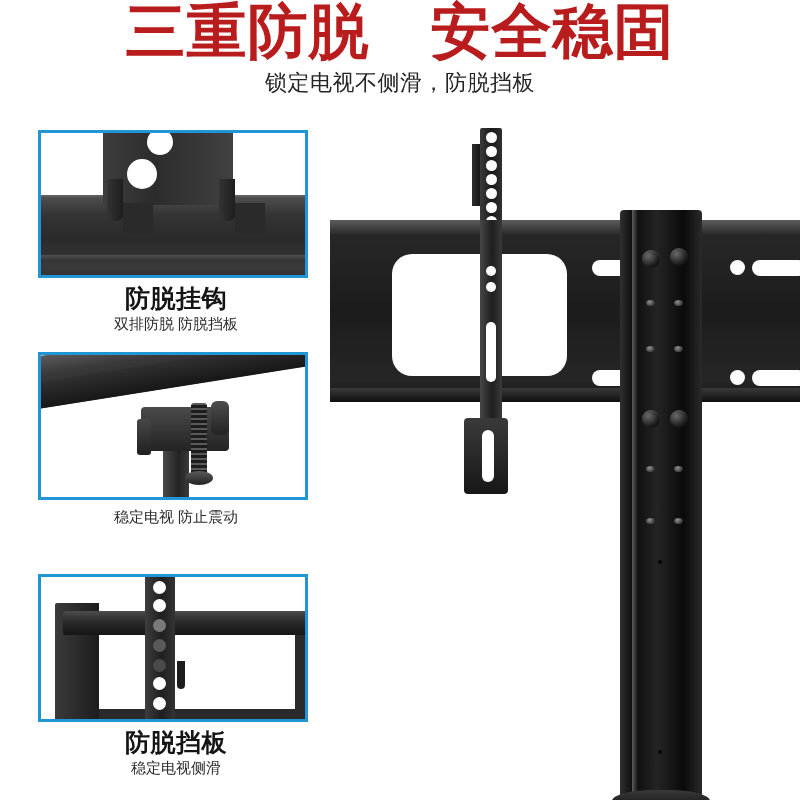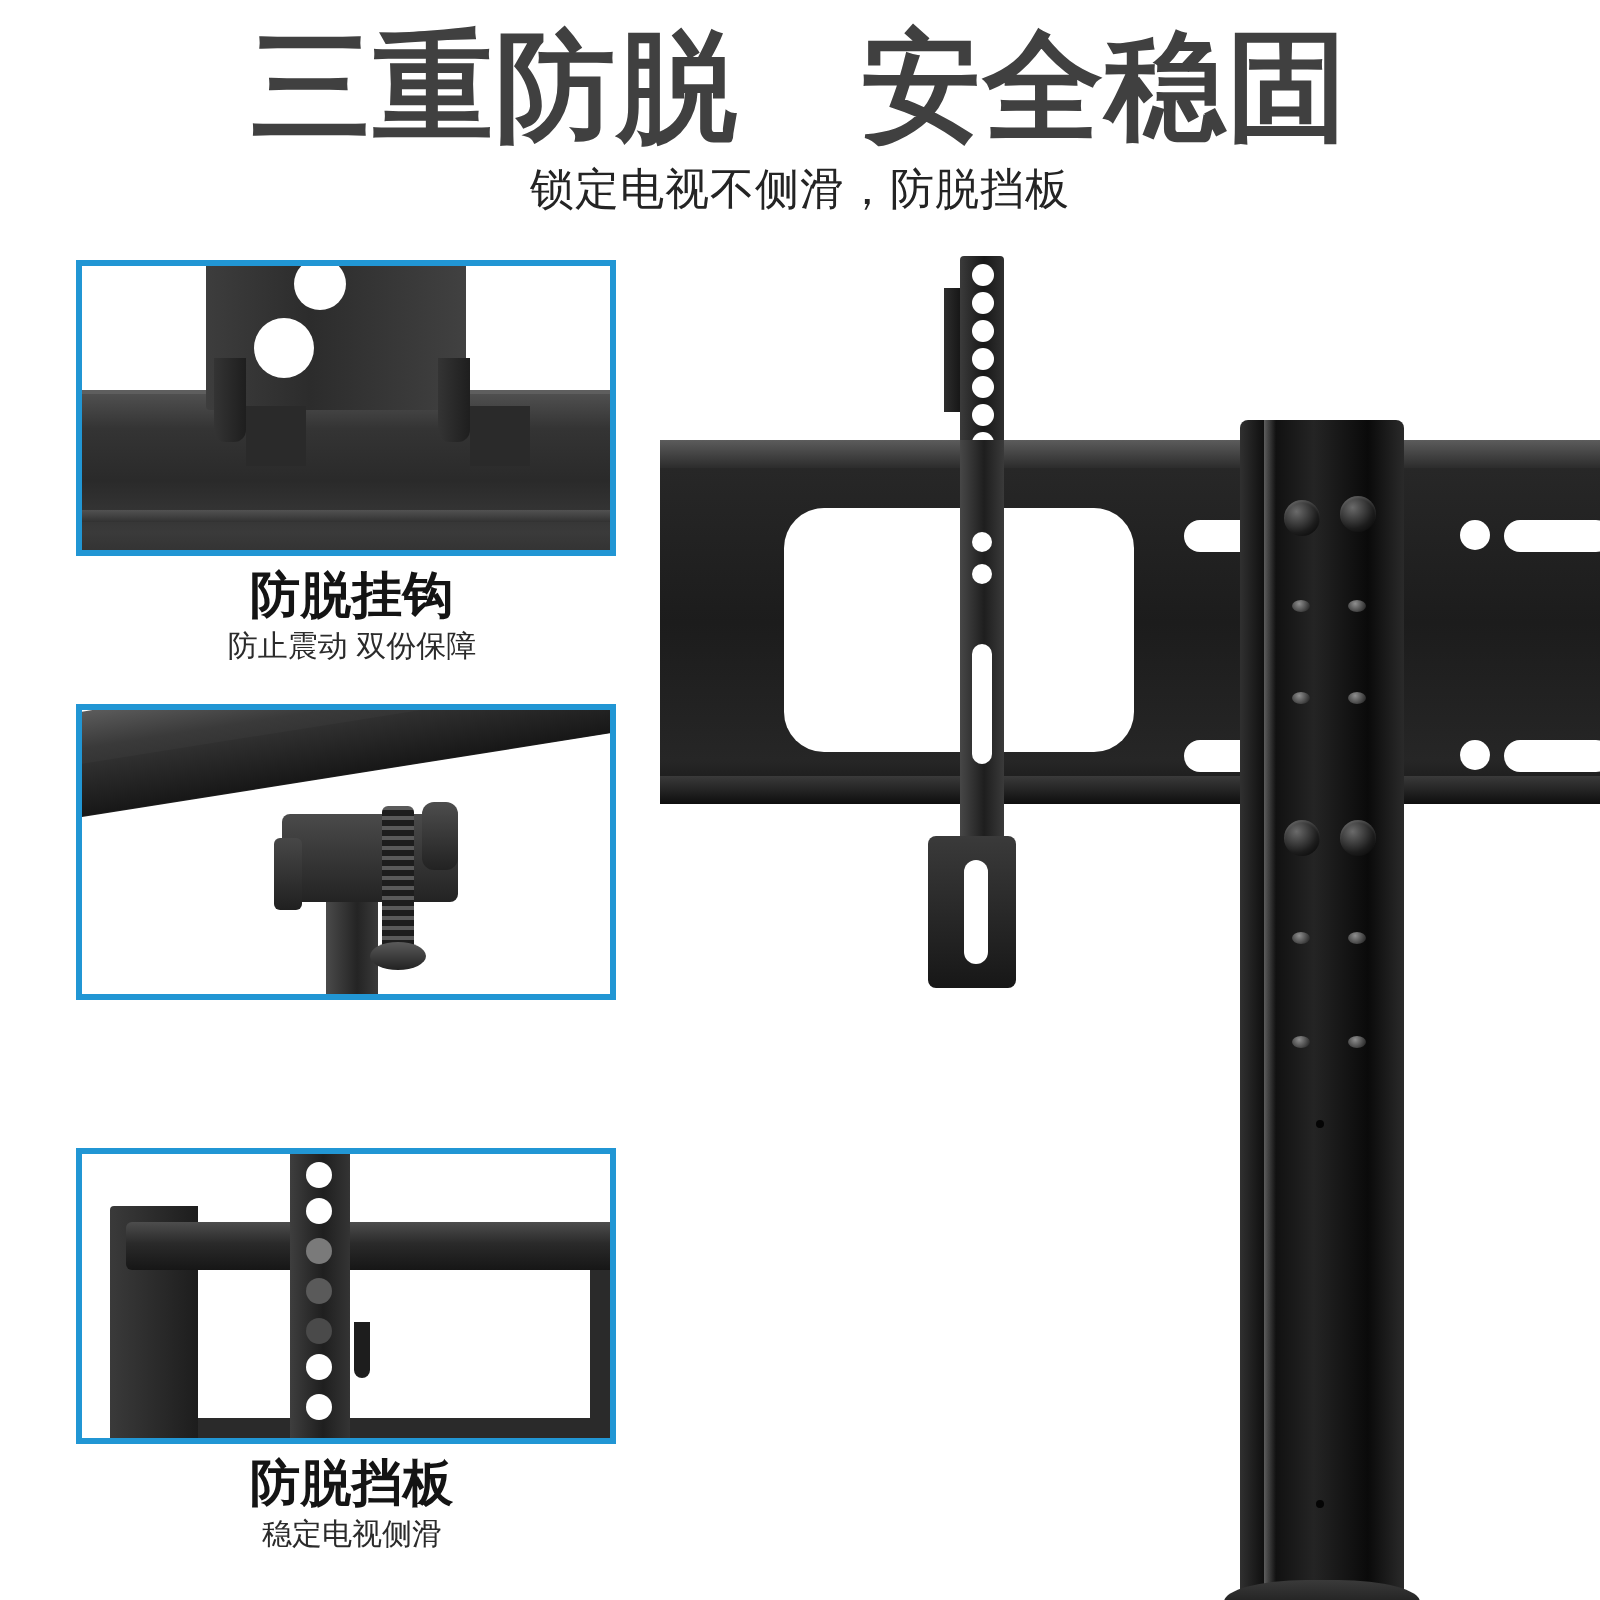--- a/index.html
+++ b/index.html
@@ -19,26 +19,26 @@
   
   #header {
     position: absolute;
     top: 0; left: 0;
     width: 800px;
     height: 122px;
     text-align: center;
   }
   #title {
     margin: 0;
-    padding-top: 12px;
+    padding-top: 0;
     font-size: 60px;
     line-height: 64px;
     font-weight: 700;
     letter-spacing: 1px;
-    color: #404040;
+    color: #b91c1c;
     white-space: pre;
   }
   #subtitle {
     margin: 0;
     padding-top: 6px;
     font-size: 22px;
     line-height: 26px;
     font-weight: 400;
     color: #242424;
     letter-spacing: 0.5px;
@@ -407,36 +407,37 @@
       <div class="ph1-plate"></div>
       <div class="ph1-hole" style="left:106px;top:-4px;width:26px;height:26px;"></div>
       <div class="ph1-hole" style="left:86px;top:26px;width:30px;height:30px;"></div>
       <div class="ph1-hook" style="left:66px;"></div>
       <div class="ph1-hook" style="left:178px;"></div>
       <div class="ph1-gap" style="left:82px;"></div>
       <div class="ph1-gap" style="left:194px;"></div>
     </div>
     <div class="feature-caption">
       <div class="feature-title">防脱挂钩</div>
-      <div class="feature-sub">防止震动 双份保障</div>
+      <div class="feature-sub">双排防脱 防脱挡板</div>
     </div>
   </div>
 
   <div class="feature-panel">
     <div class="feature-photo">
       <div class="ph2-arm"></div>
       <div class="ph2-arm2"></div>
       <div class="ph2-post"></div>
       <div class="ph2-clamp"></div>
       <div class="ph2-tab"></div>
       <div class="ph2-ear"></div>
       <div class="ph2-bolt"></div>
       <div class="ph2-bolthead"></div>
     </div>
     <div class="feature-caption">
+      <div class="feature-sub">稳定电视 防止震动</div>
     </div>
   </div>
 
   <div class="feature-panel">
     <div class="feature-photo">
       <div class="ph3-frame"></div>
       <div class="ph3-leftplate"></div>
       <div class="ph3-slot"></div>
       <div class="ph3-crossbar"></div>
       <div class="ph3-strip"></div>

